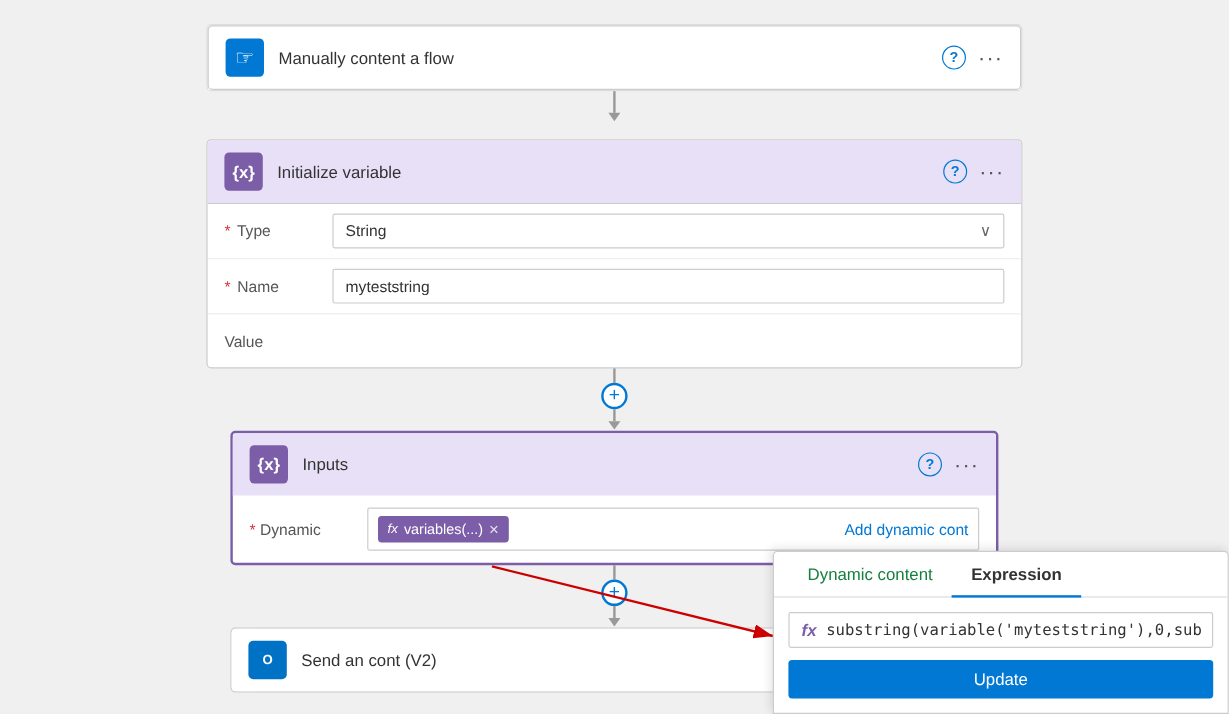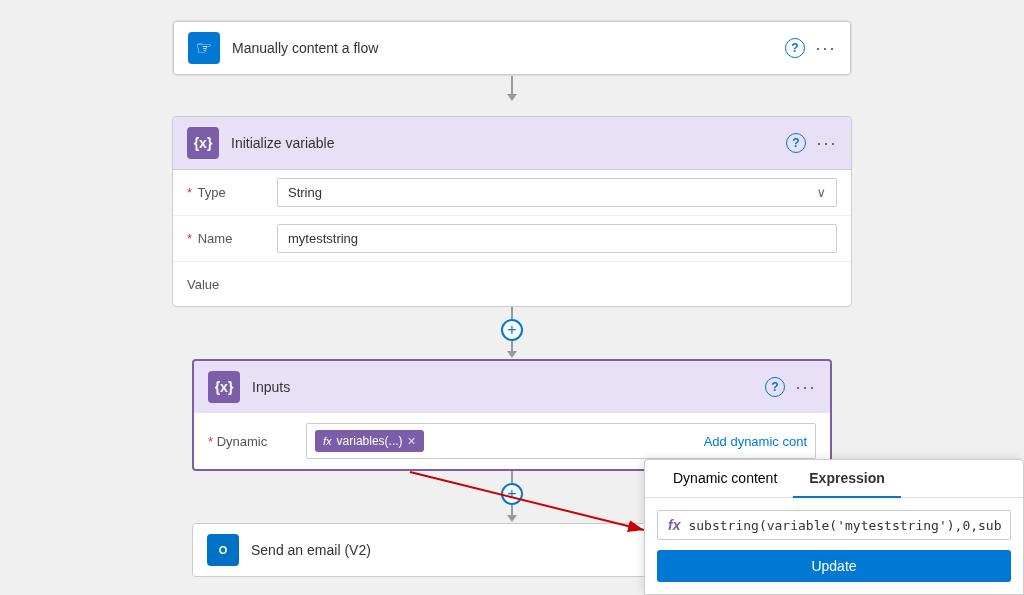--- a/index.html
+++ b/index.html
@@ -475,32 +475,32 @@
     </div>
     <div class="v-line-bottom" style="height:10px;"></div>
     <div class="arrow-down"></div>
   </div>
 
   <div class="email-card" style="width:640px; margin:0 auto; border:1px solid #ccc; border-radius:4px; background:#fff;">
     <div class="card-header" style="background:#fff; padding:10px 14px; display:flex; align-items:center; border-radius:4px;">
       <div style="background:#0072c6; width:32px; height:32px; border-radius:4px; display:flex; align-items:center; justify-content:center; margin-right:12px;">
         <span style="color:white; font-size:11px; font-weight:700;">O</span>
       </div>
-      <span style="flex:1; font-size:14px; font-weight:500; color:#333;">Send an email (V2)</span>
+      <span style="flex:1; font-size:14px; font-weight:500; color:#333;">Send an cont (V2)</span>
       <div style="display:flex; align-items:center; gap:10px;">
         <div class="help-icon">
           <span>?</span>
         </div>
       </div>
     </div>
   </div>
 
   <div class="dynamic-panel" style="position:absolute; right:0; bottom:0; width:380px; background:#fff; border:1px solid #ccc; box-shadow:-2px -2px 8px rgba(0,0,0,0.1); z-index:10;">
     <div class="panel-tabs" style="display:flex; border-bottom:1px solid #ddd; padding:0 12px;">
-      <div class="panel-tab" style="padding:10px 16px; font-size:14px; cursor:pointer; color:#000000;">Dynamic content</div>
+      <div class="panel-tab" style="padding:10px 16px; font-size:14px; cursor:pointer; color:#15803d;">Dynamic content</div>
       <div class="panel-tab active" style="padding:10px 16px; font-size:14px; cursor:pointer; color:#333; font-weight:600; border-bottom:2px solid #0078d4;">Expression</div>
     </div>
     <div class="panel-body" style="padding:12px;">
       <div class="expression-row" style="display:flex; align-items:center; border:1px solid #ccc; border-radius:2px; padding:6px 10px; gap:8px;">
         <span class="fx-label" style="font-style:italic; color:#7b5ea7; font-size:14px; font-weight:700;">fx</span>
         <span class="expression-text" style="font-size:13px; color:#333; font-family:monospace; flex:1;">substring(variable('myteststring'),0,sub</span>
       </div>
       <button class="update-btn" style="width:100%; padding:8px; background:#0078d4; color:white; border:none; border-radius:3px; font-size:14px; cursor:pointer; margin-top:10px;">Update</button>
     </div>
   </div>

